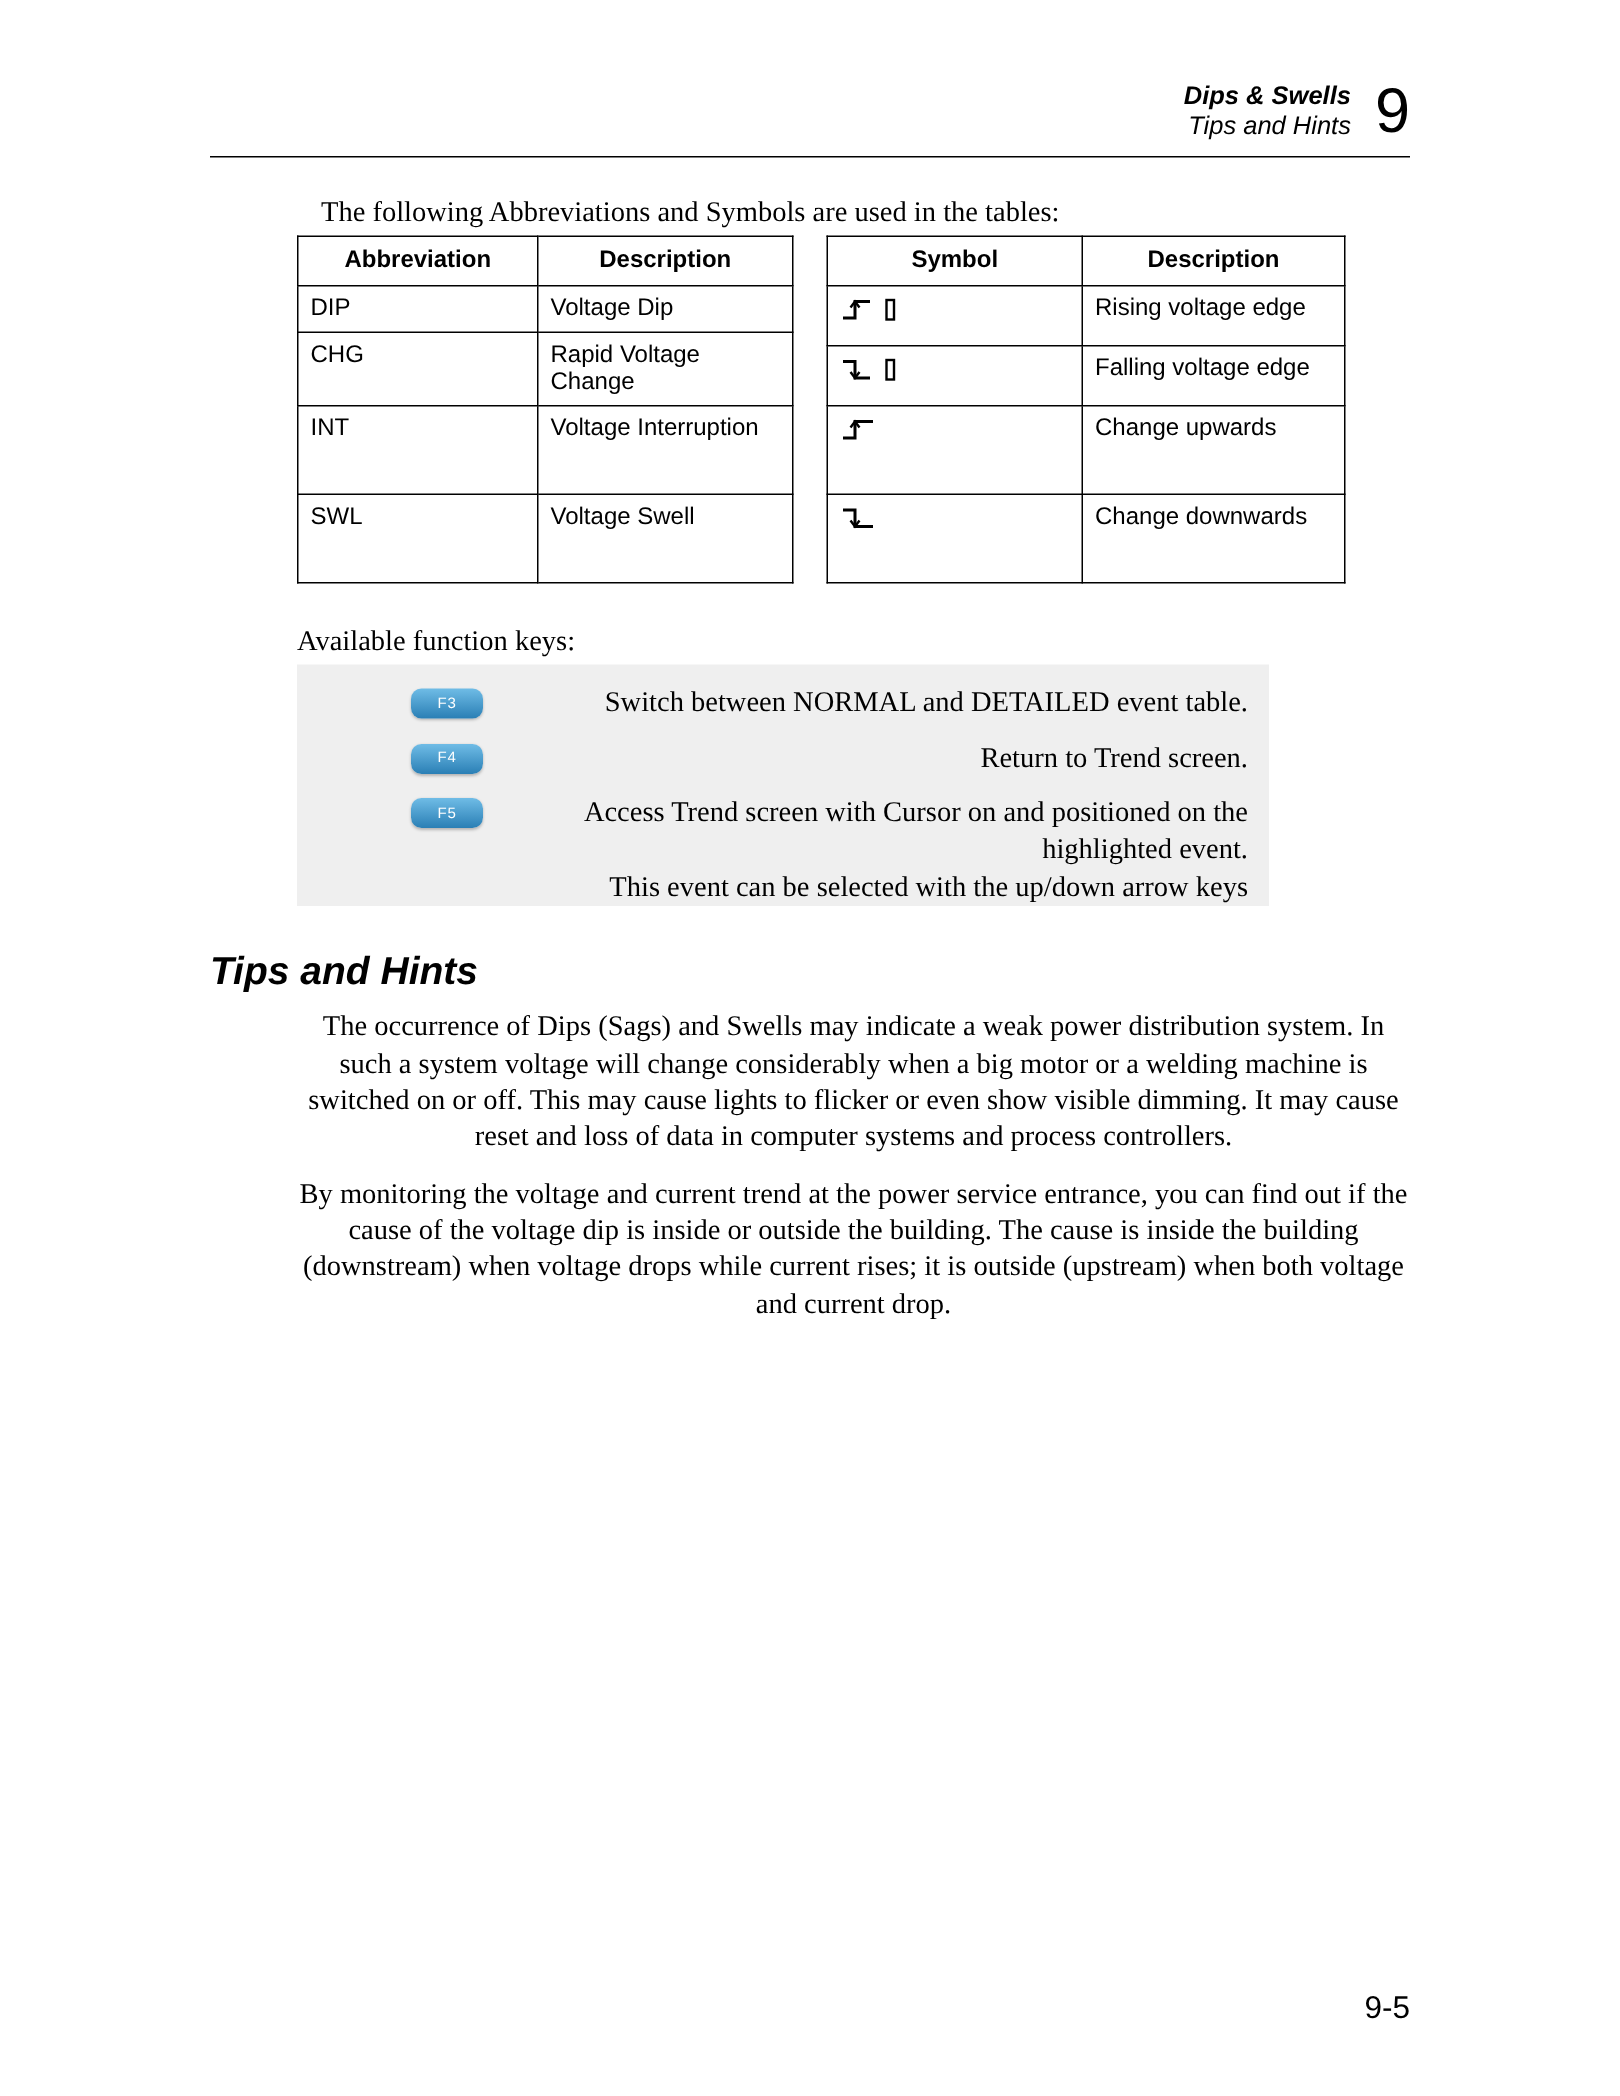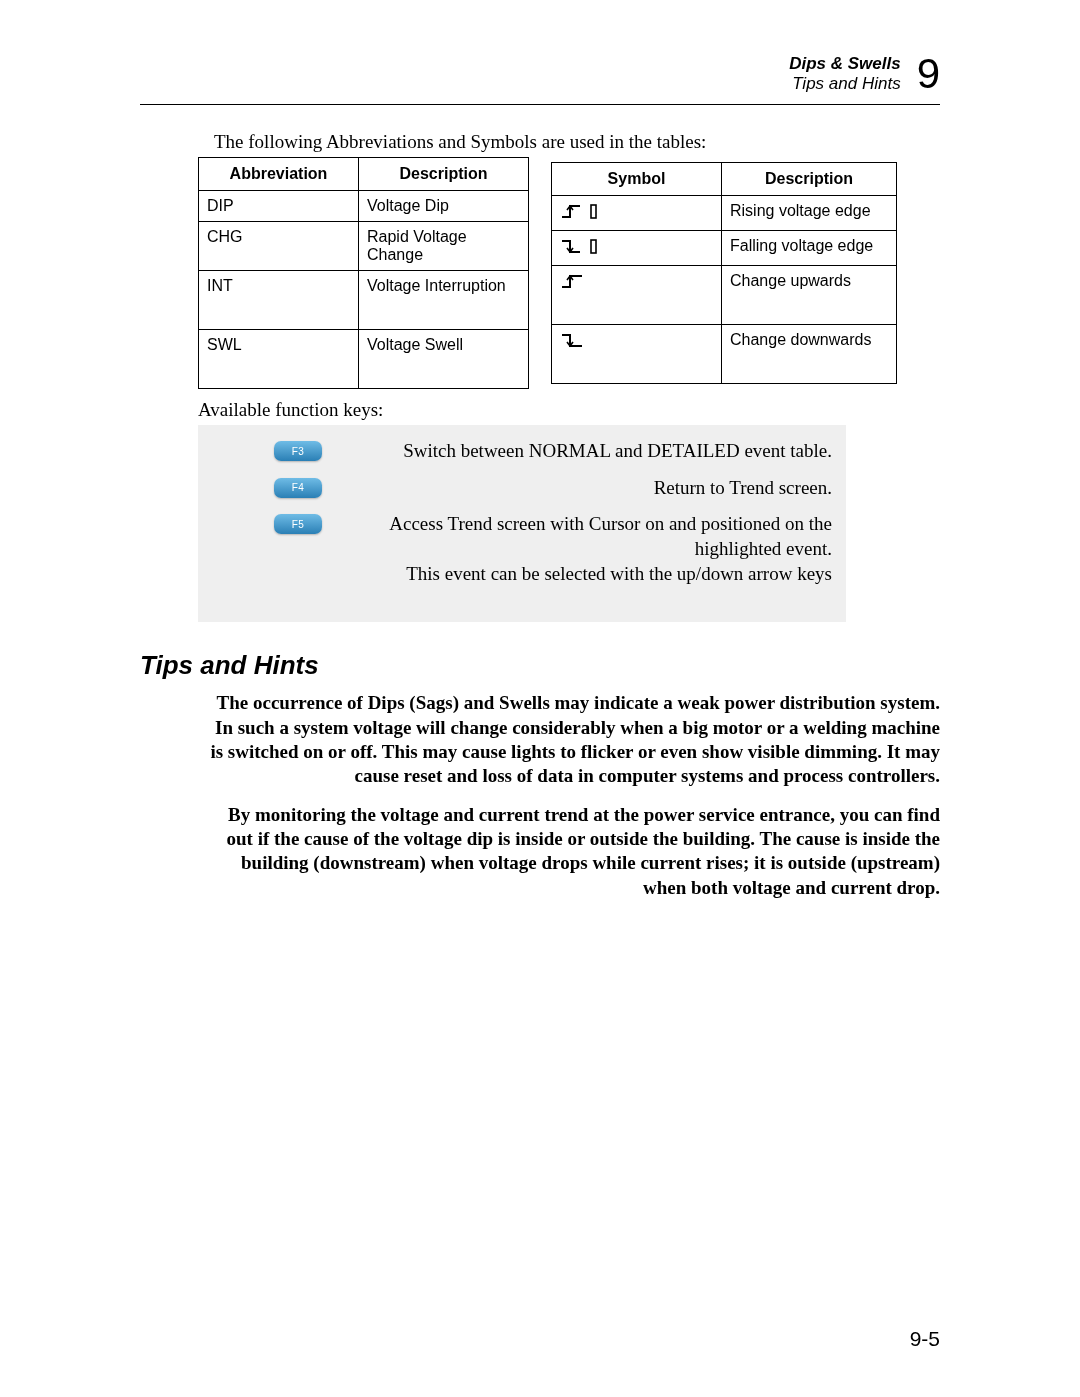--- a/index.html
+++ b/index.html
@@ -46,22 +46,21 @@
 
   
   .body-indent { margin-left: 58px; }
   .serif { font-family: "Times New Roman", Times, serif; font-size: 19px; }
   .intro-line { margin: 0 0 4px 16px; }
 
   
   .tables-row {
     display: flex;
     gap: 22px;
-    margin-bottom: 10px;
-    align-items: center;
+    margin-bottom: 28px;
   }
   table.defs {
     border-collapse: collapse;
     font-family: Arial, Helvetica, sans-serif;
     font-size: 16px;
   }
   table.defs th, table.defs td {
     border: 1px solid #000;
     padding: 6px 8px;
     vertical-align: top;
@@ -82,21 +81,21 @@
   
   .sym {
     display: inline-block;
     vertical-align: top;
   }
 
   
   .fk-caption { margin: 10px 0 4px 0; }
   .fk-box {
     background: #efefef;
-    padding: 10px 14px 36px 14px;
+    padding: 10px 14px 0 14px;
     width: 620px;
   }
   .fk-row {
     display: flex;
     align-items: flex-start;
     margin: 4px 0 12px 0;
   }
   .fk-row:last-child { margin-bottom: 0; }
   .fk-key-col {
     width: 110px;
@@ -134,22 +133,21 @@
     font-style: italic;
     font-size: 26px;
     margin: 28px 0 10px 0;
   }
 
   
   .para {
     font-size: 19px;
     line-height: 1.28;
     margin: 0 0 14px 0;
-    text-align: right;
-    font-weight: bold;
+    text-align: center;
   }
 
   
   .page-num {
     position: absolute;
     right: 140px;
     bottom: 46px;
     font-family: Arial, Helvetica, sans-serif;
     font-size: 21px;
   }

